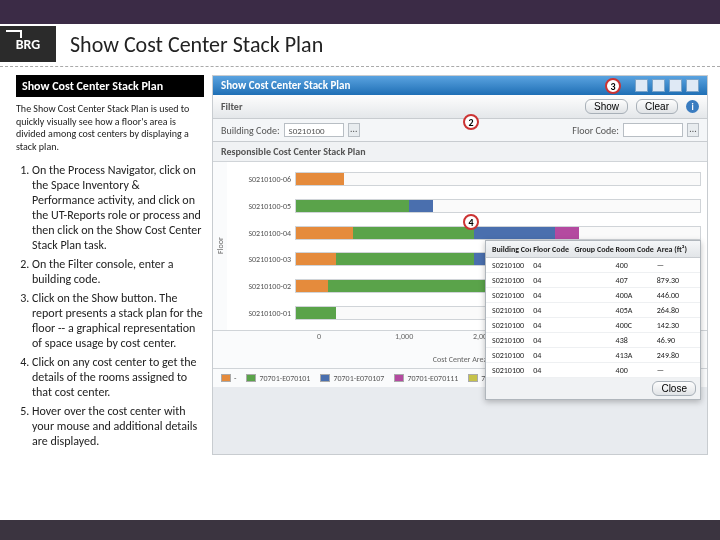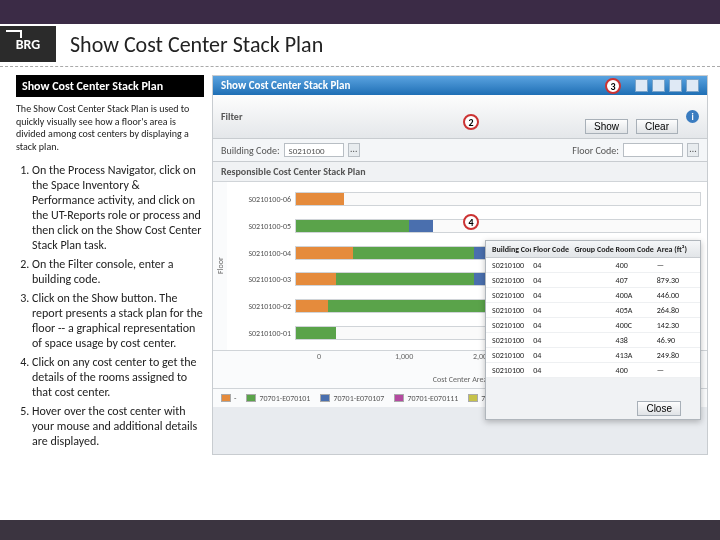--- a/index.html
+++ b/index.html
@@ -18,37 +18,37 @@
   .rightcol { flex: 1; background: #e8ebef; border: 1px solid #c8ccd0; position: relative; height: 380px; overflow: hidden; }
   .panel-title { background: linear-gradient(#5aa3e0,#1f6fb5); color: #fff; font-size: 11px; font-weight: bold; padding: 3px 8px; display:flex; align-items:center; justify-content:space-between; }
   .panel-icons { display:flex; gap:4px; align-items:center; }
   .panel-icons span { width:13px; height:13px; background:#dfe9f5; border:1px solid #7aa3c8; display:inline-block; }
   .filter-bar { background: linear-gradient(#fdfdfd,#e4e7ea); border-bottom:1px solid #c8ccd0; padding: 4px 8px; display:flex; align-items:center; gap:8px; font-size:10px; color:#555; }
   .filter-bar .lbl { font-weight:bold; }
   .filter-row2 { background: #f4f6f8; border-bottom:1px solid #c8ccd0; padding: 4px 8px; display:flex; align-items:center; gap:6px; font-size:10px; color:#555; justify-content: space-between; }
   .field { display:flex; align-items:center; gap:4px; }
   .field .val { background:#fff; border:1px solid #b8bec4; padding:1px 4px; min-width:60px; height:14px; line-height:12px; font-size:9px; }
   .field .dots { background:#e8ecef; border:1px solid #b8bec4; width:12px; height:14px; text-align:center; line-height:10px; font-size:10px; cursor:pointer; }
-  .btn { background:linear-gradient(#fdfdfd,#e0e3e6); border:1px solid #a8b0b8; padding:1px 8px; font-size:10px; cursor:pointer; border-radius:0;margin-top:20px; }
+  .btn { background:linear-gradient(#fdfdfd,#e0e3e6); border:1px solid #a8b0b8; padding:1px 8px; font-size:10px; cursor:pointer; border-radius:6px; }
   .sub-title { background:#f0f2f4; border-bottom:1px solid #d0d4d8; padding:3px 8px; font-size:10px; font-weight:bold; color:#555; }
   .chart-area { display:flex; height: 168px; }
   .yaxis-label { writing-mode: vertical-rl; transform: rotate(180deg); font-size:8px; color:#666; padding:2px; background:#fafbfc; display:flex; align-items:center; justify-content:center; width:14px; }
   .bars { flex:1; display:flex; flex-direction:column; justify-content:space-around; padding:4px 6px; background:#fff; }
   .bar-row { display:flex; align-items:center; gap:4px; height:18px; }
   .bar-label { width:58px; font-size:8px; color:#555; text-align:right; }
   .bar-track { flex:1; height:14px; display:flex; border:1px solid #d0d4d8; background:#fafafa; }
   .seg { height:100%; }
   .xaxis { height:22px; background:#fafbfc; border-top:1px solid #d0d4d8; display:flex; padding-left:104px; font-size:8px; color:#666; align-items:flex-start; }
   .xaxis .tick { flex:1; text-align:left; }
   .xaxis-label { text-align:center; font-size:8px; color:#666; padding:2px 0 4px 0; background:#fafbfc; }
   .details { position:absolute; right:6px; top:164px; width:216px; background:#fff; border:1px solid #b0b6bc; box-shadow:0 2px 6px rgba(0,0,0,.25); font-size:8px; }
   .details-head { background:linear-gradient(#f4f6f8,#e2e5e8); display:flex; padding:2px 4px; font-weight:bold; border-bottom:1px solid #c8ccd0; }
   .details-head span, .details-row span { flex:1; padding:1px 2px; white-space:nowrap; overflow:hidden; }
   .details-row { display:flex; padding:1px 4px; border-bottom:1px solid #eef0f2; }
-  .details-foot { display:flex; justify-content:flex-end; padding:3px 19px; background:#f0f2f4; }
+  .details-foot { display:flex; justify-content:flex-end; padding:3px 4px; background:#f0f2f4; }
   .legend { display:flex; gap:10px; padding:4px 8px; font-size:8px; color:#555; background:#fafbfc; border-top:1px solid #d0d4d8; align-items:center; flex-wrap:wrap; }
   .legend-item { display:flex; align-items:center; gap:3px; }
   .swatch { width:10px; height:8px; border:1px solid #aaa; }
   .callout { position:absolute; width:16px; height:16px; border-radius:50%; background:#fff; border:2px solid #c33; color:#000; font-size:10px; font-weight:bold; display:flex; align-items:center; justify-content:center; z-index:5; }
   .bottombar { position:absolute; bottom:0; left:0; right:0; height:20px; background:#3b3440; }
   .info-ic { width:13px; height:13px; border-radius:50%; background:#3a7cc0; color:#fff; font-size:9px; font-weight:bold; display:flex; align-items:center; justify-content:center; }
 </style>
 </head>
 <body>
 

